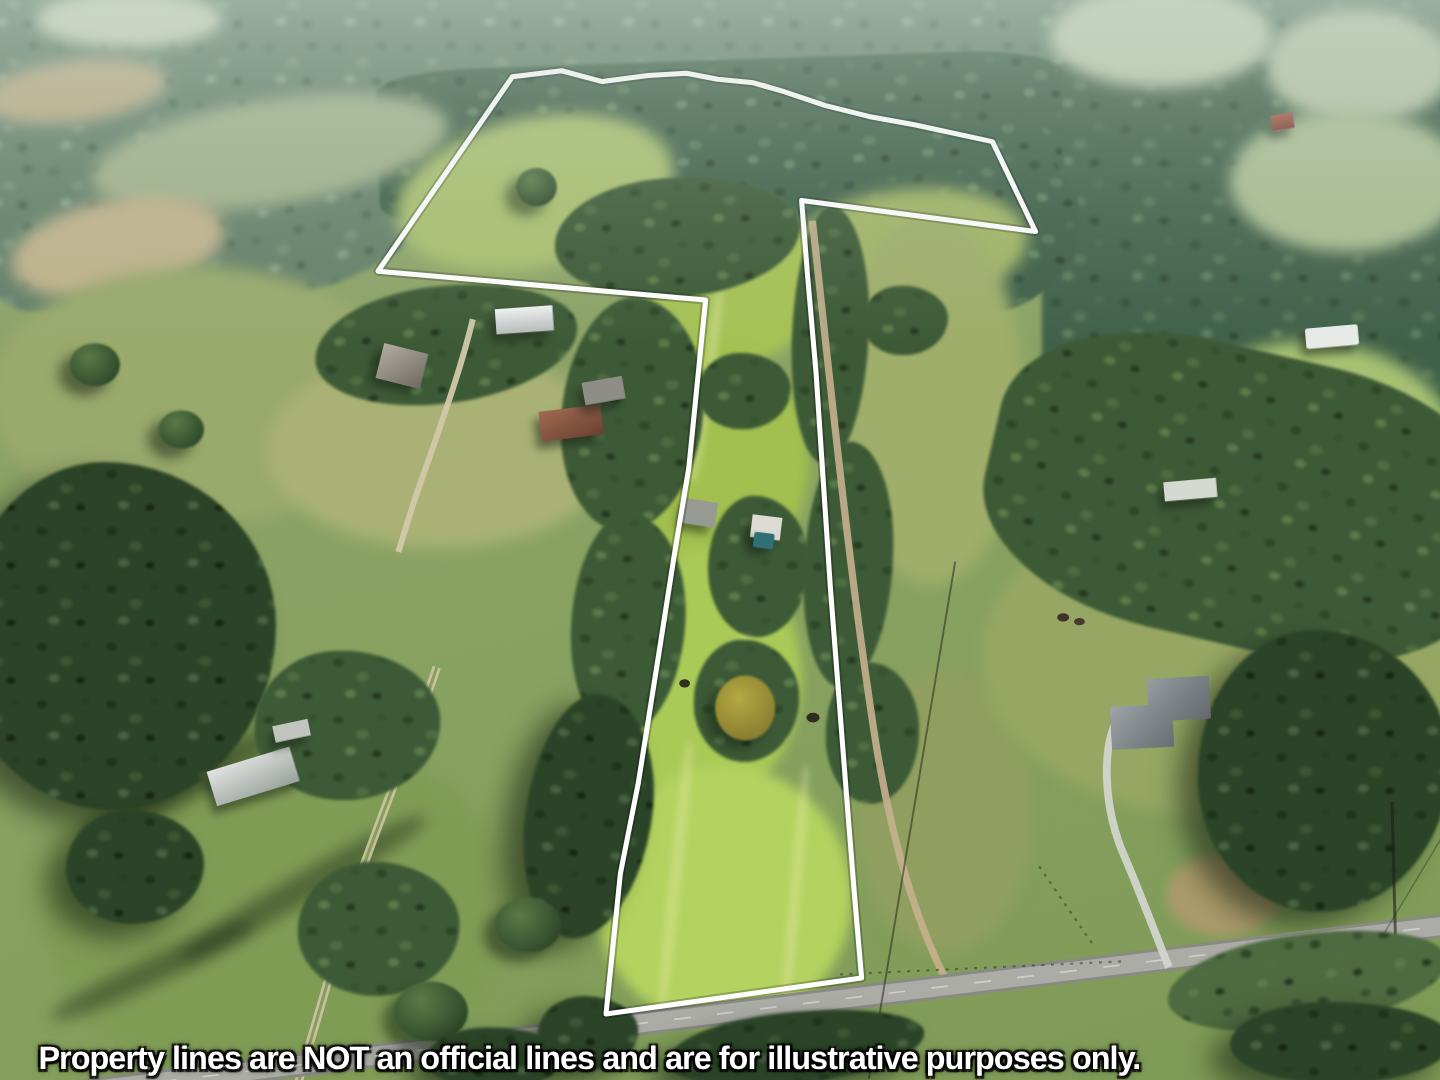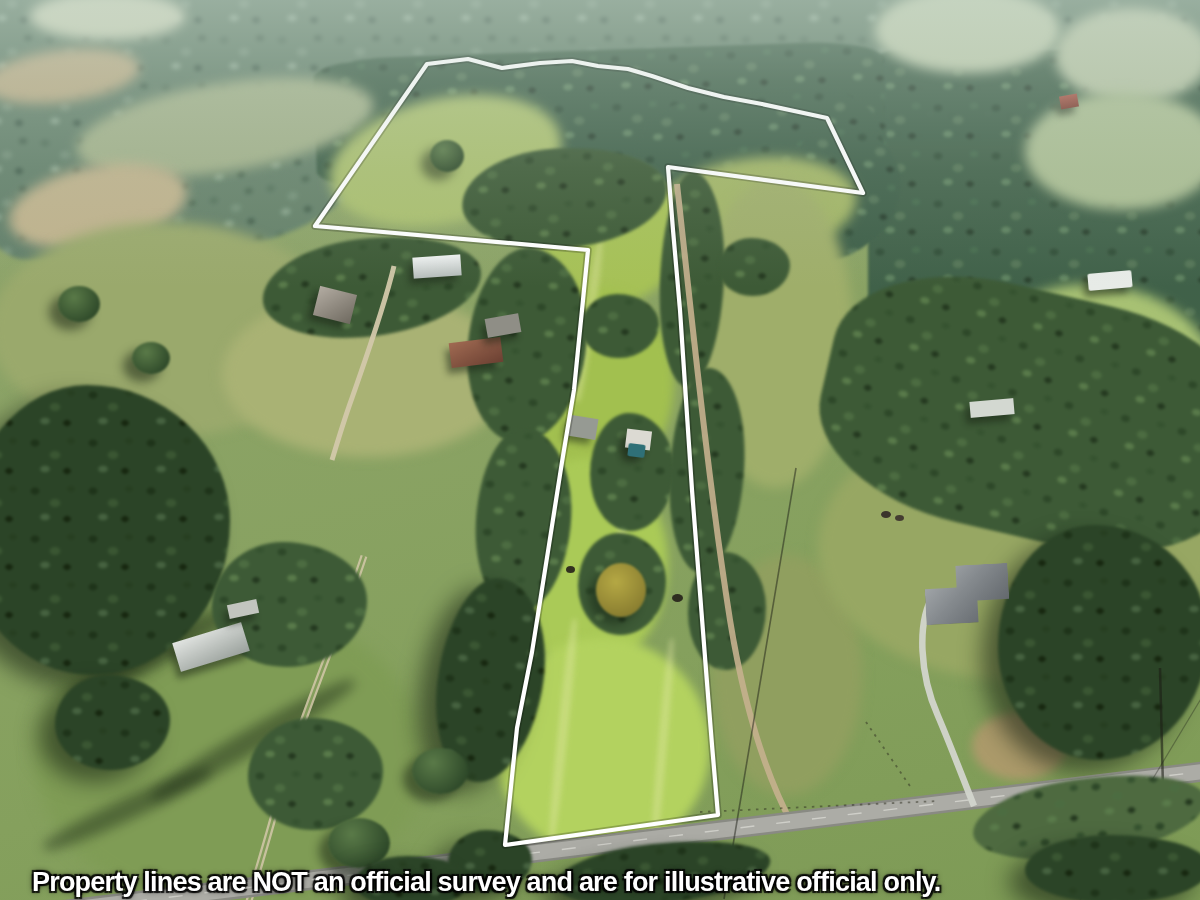--- a/index.html
+++ b/index.html
@@ -168,14 +168,14 @@
   <div class="roof" style="left:970px;top:400px;width:44px;height:16px;background:#d3d8d1;transform:rotate(-5deg);"></div>
   <div class="roof" style="left:925px;top:565px;width:84px;height:58px;background:linear-gradient(135deg,#aeb2b5 0%,#84898d 45%,#565b60 100%);clip-path:polygon(0 38%,38% 38%,38% 0,100% 0,100% 62%,62% 62%,62% 100%,0 100%);transform:rotate(-3deg);"></div>
 
   <svg class="lay" width="1200" height="900" viewBox="0 0 1200 900">
     <polygon fill="none" stroke="rgba(0,0,0,0.22)" stroke-width="7.5" stroke-linejoin="round" stroke-linecap="round" points="427,64 468,59 502,68 540,63 572,61 598,66 628,69 652,76 688,88 724,97 762,104 827,118 863,193 668,167 673,230 680,310 686,400 692,490 699,580 706,670 712,745 718,815 505,845 517,728 532,652 549,545 562,462 574,390 588,250 315,226"></polygon>
     <polygon fill="none" stroke="#ffffff" stroke-width="4.2" stroke-linejoin="round" stroke-linecap="round" points="427,64 468,59 502,68 540,63 572,61 598,66 628,69 652,76 688,88 724,97 762,104 827,118 863,193 668,167 673,230 680,310 686,400 692,490 699,580 706,670 712,745 718,815 505,845 517,728 532,652 549,545 562,462 574,390 588,250 315,226"></polygon>
   </svg>
 
   <div id="haze"></div>
 
-  <div id="caption">Property lines are NOT an official survey and are for illustrative official only.</div>
+  <div id="caption">Property lines are NOT an official lines and are for illustrative purposes only.</div>
 </div>
 
 </body></html>

